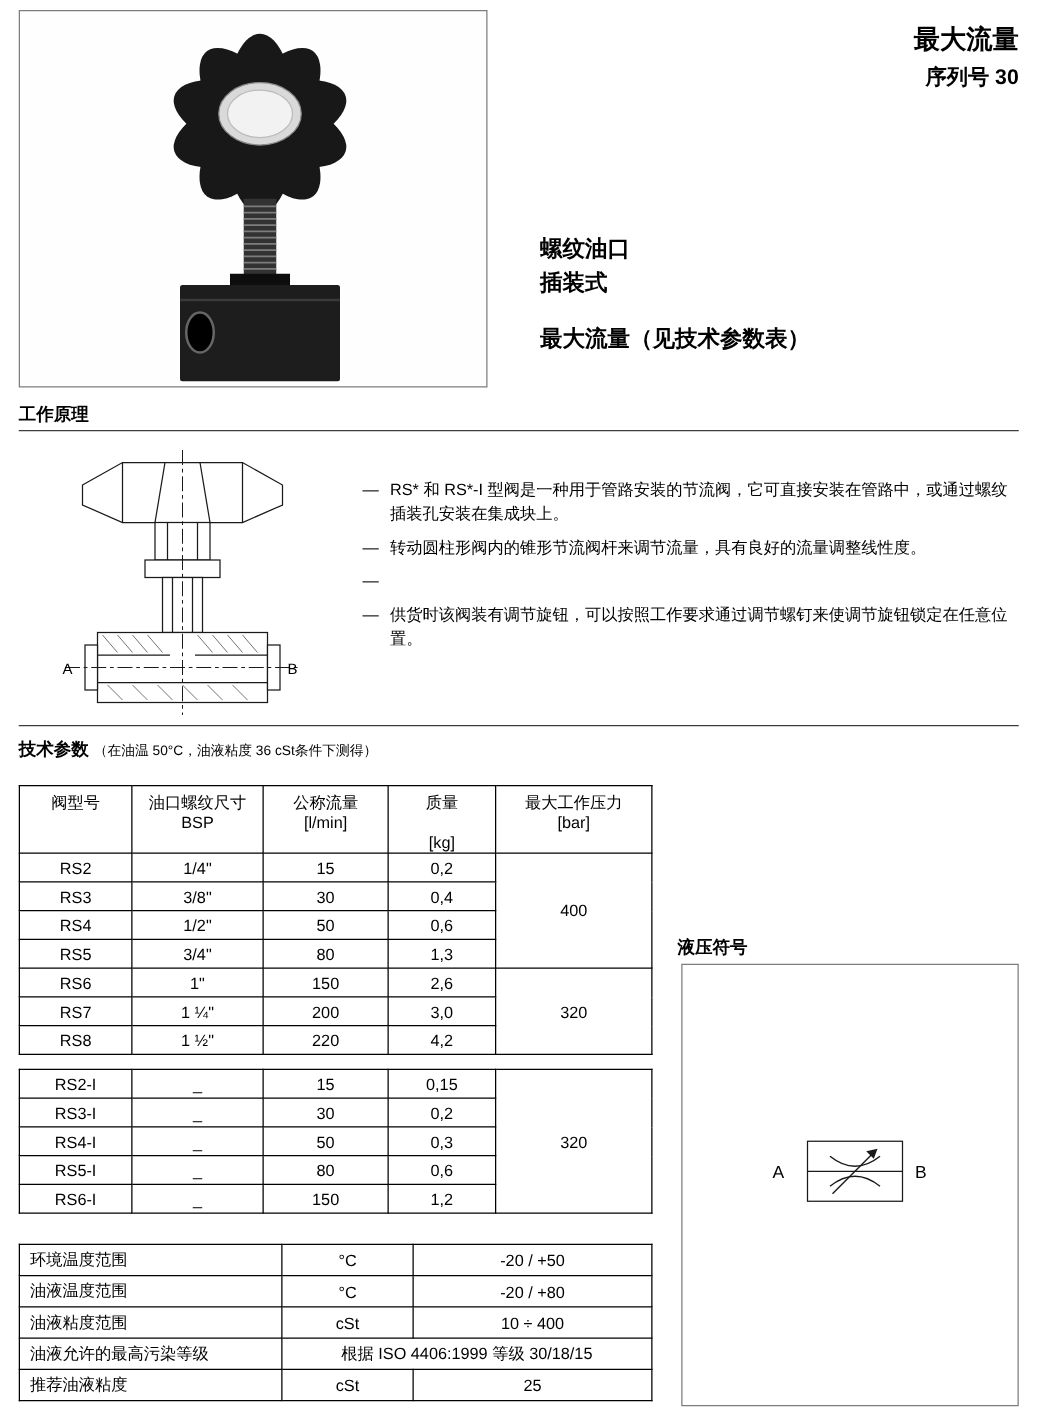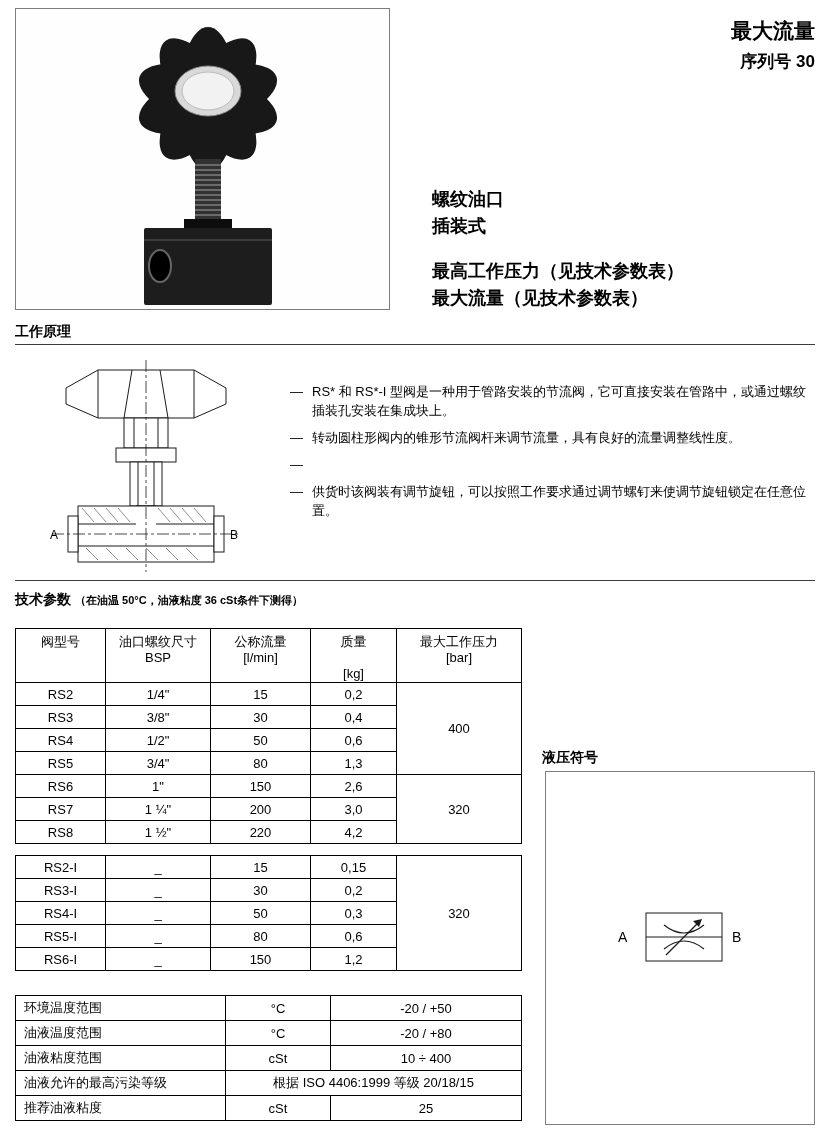--- a/index.html
+++ b/index.html
@@ -17,21 +17,21 @@
   .model   { font-size:44px; font-weight:bold; line-height:1.0; letter-spacing:1px; }
   .subtitle{ font-size:21px; font-weight:bold; margin-top:5px; }
   .series  { font-size:17px; font-weight:bold; margin-top:5px; }
 
   .features { position:absolute; left:432px; top:186px; font-size:18px; font-weight:bold; line-height:27px; }
   .specs    { position:absolute; left:432px; top:258px; font-size:18px; font-weight:bold; line-height:27px; }
 
   .section-heading { position:absolute; left:15px; font-size:14px; font-weight:bold; }
   .wp-heading   { top:323px; }
   .tech-heading { top:591px; }
-  .tech-note { font-size:11px; font-weight:bold; margin-left:4px; }
+  .tech-note { font-size:11px; font-weight:normal; margin-left:4px; }
   .rule { position:absolute; left:15px; width:800px; border-top:1px solid #3c3c3c; height:0; }
   .rule-wp   { top:344px; }
   .rule-tech { top:580px; }
 
   .wp-drawing { position:absolute; left:42px; top:358px; }
   .bullets { position:absolute; left:290px; top:382px; width:528px; font-size:13px; }
   .bullet { display:flex; margin-bottom:8px; line-height:19px; }
   .dash { flex:0 0 22px; }
 
   table { border-collapse:collapse; table-layout:fixed; font-size:13px; background:#fff; }
@@ -88,21 +88,20 @@
   <div class="title-block">
     <div class="subtitle">最大流量</div>
     <div class="series">序列号 30</div>
   </div>
 
   <div class="features">
     <div>螺纹油口</div>
     <div>插装式</div>
   </div>
   <div class="specs">
-    <div>最高工作压力（见技术参数表）</div>
     <div>最大流量（见技术参数表）</div>
   </div>
 
   <div class="section-heading wp-heading">工作原理</div>
   <div class="rule rule-wp"></div>
 
   <div class="wp-drawing">
     <svg width="208" height="218" viewBox="0 0 200 218">
       <g fill="#fff" stroke="#1a1a1a" stroke-width="1">
         <path d="M20,30 L52,12 L148,12 L180,30 L180,46 L148,60 L52,60 L20,46 Z"></path>
@@ -321,21 +320,21 @@
           <td>°C</td>
           <td>-20 / +80</td>
         </tr>
         <tr>
           <td class="env-label">油液粘度范围</td>
           <td>cSt</td>
           <td>10 ÷ 400</td>
         </tr>
         <tr>
           <td class="env-label">油液允许的最高污染等级</td>
-          <td colspan="2">根据 ISO 4406:1999 等级 20/18/15</td>
+          <td colspan="2">根据 ISO 4406:1999 等级 30/18/15</td>
         </tr>
         <tr>
           <td class="env-label">推荐油液粘度</td>
           <td>cSt</td>
           <td>25</td>
         </tr>
       </tbody>
   </table>
 
 </div>

